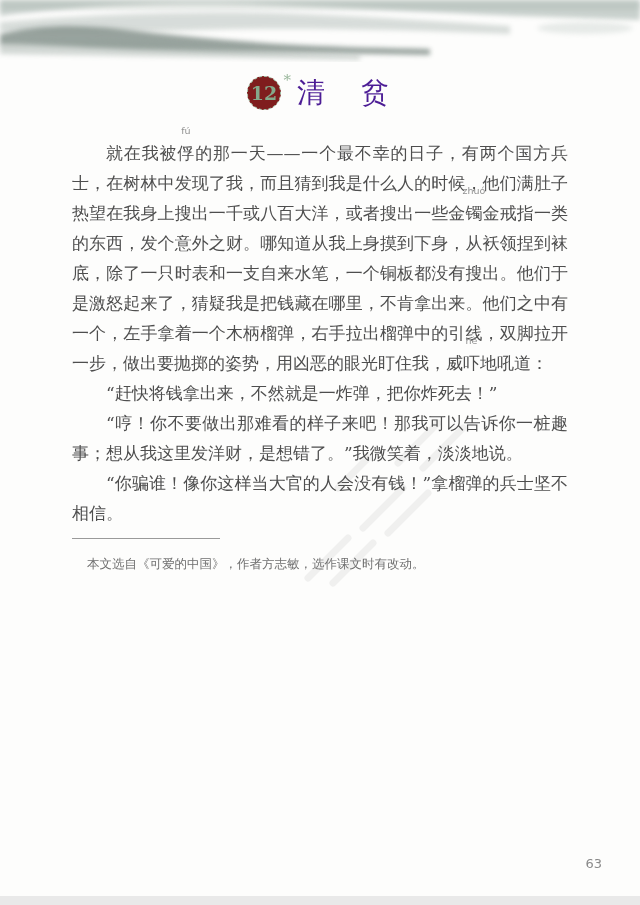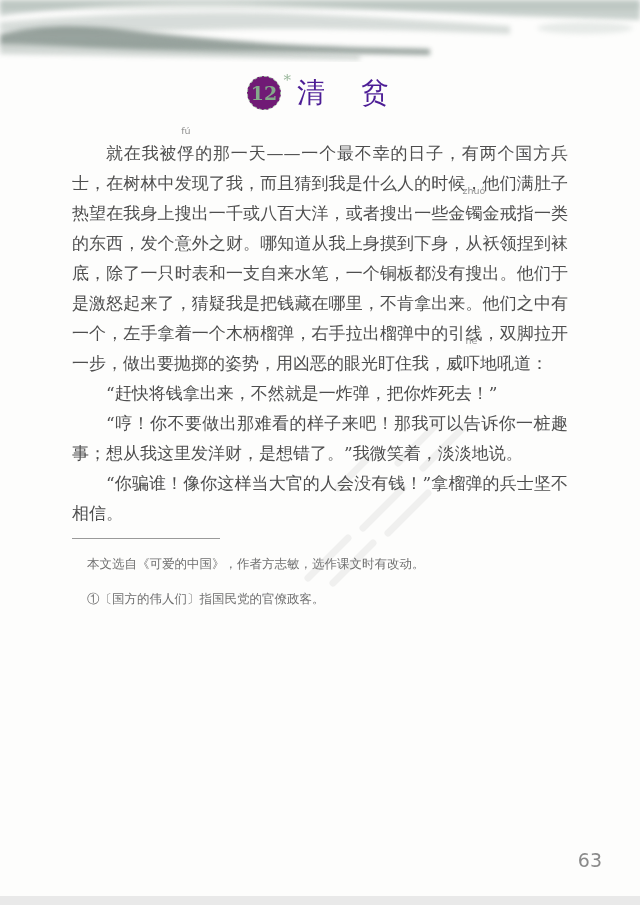--- a/index.html
+++ b/index.html
@@ -14,21 +14,21 @@
   
   .mountain-art{display:block;width:640px;height:62px;}
   
   .lesson-head{
     display:flex;justify-content:center;align-items:center;
     margin-top:12px;height:38px;gap:16px;
   }
   .lesson-badge{
     position:relative;width:32px;height:32px;flex:0 0 auto;
     border:1px dashed #9bb89d;border-radius:50%;
-    background:#701a75;
+    background:#7f1d1d;
     display:flex;align-items:center;justify-content:center;
     color:#84a98a;font-size:19px;font-weight:bold;
   }
   .lesson-star{
     position:absolute;top:-6px;right:-11px;
     color:#9bb89d;font-size:15px;font-weight:normal;
   }
   .lesson-title{
     color:#4c1d95;font-size:28px;letter-spacing:4px;white-space:pre;
   }
@@ -64,21 +64,21 @@
     width:148px;height:0;border:0;border-top:1px solid #9a9a9a;margin:0 0 8px 0;
   }
   .footnote-line{
     margin:15px;font-size:12.5px;line-height:20px;color:#6f6f6f;
     text-align:left;
   }
   
   .page-number{
     position:absolute;right:38px;bottom:34px;
     font-family:"DejaVu Sans","Liberation Sans",sans-serif;
-    font-size:19px;color:#8a8a8a;
+    font-size:13px;color:#8a8a8a;
   }
   .bottom-strip{
     position:absolute;left:0;bottom:0;width:100%;height:9px;
     background:#e9e9e9;
   }
   
   .watermark{
     position:absolute;left:278px;top:368px;width:200px;height:230px;
     opacity:0.09;pointer-events:none;
   }
@@ -114,21 +114,20 @@
   <div class="body-text" id="body-paragraphs">
       <p class="body-para">就在我被<span class="ruby"><span class="rt">fú</span>俘</span>的那一天——一个最不幸的日子，有两个国方兵士，在树林中发现了我，而且猜到我是什么人的时候，他们满肚子热望在我身上搜出一千或八百大洋，或者搜出一些金<span class="ruby"><span class="rt">zhuó</span>镯</span>金戒指一类的东西，发个意外之财。哪知道从我上身摸到下身，从袄领捏到袜底，除了一只时表和一支自来水笔，一个铜板都没有搜出。他们于是激怒起来了，猜疑我是把钱藏在哪里，不肯拿出来。他们之中有一个，左手拿着一个木柄榴弹，右手拉出榴弹中的引线，双脚拉开一步，做出要抛掷的姿势，用凶恶的眼光盯住我，威<span class="ruby"><span class="rt">hè</span>吓</span>地吼道：</p>
       <p class="body-para">“赶快将钱拿出来，不然就是一炸弹，把你炸死去！”</p>
       <p class="body-para">“哼！你不要做出那难看的样子来吧！那我可以告诉你一桩趣事；想从我这里发洋财，是想错了。”我微笑着，淡淡地说。</p>
       <p class="body-para">“你骗谁！像你这样当大官的人会没有钱！”拿榴弹的兵士坚不相信。</p>
     </div>
 
   <div class="footnotes">
     <hr class="footnote-divider">
     <p class="footnote-line">本文选自《可爱的中国》，作者方志敏，选作课文时有改动。</p>
-    <p class="footnote-line">①〔国方的伟人们〕指国民党的官僚政客。</p>
   </div>
 
   <svg class="watermark" viewBox="0 0 200 230" xmlns="http://www.w3.org/2000/svg">
     <g stroke="#777" stroke-width="7" stroke-linecap="round" fill="none">
       <path d="M30,210 L70,170"></path>
       <path d="M55,215 L95,175"></path>
       <path d="M85,160 L125,120"></path>
       <path d="M110,165 L150,125"></path>
       <path d="M120,95 L160,55"></path>
       <path d="M145,100 L185,60"></path>

